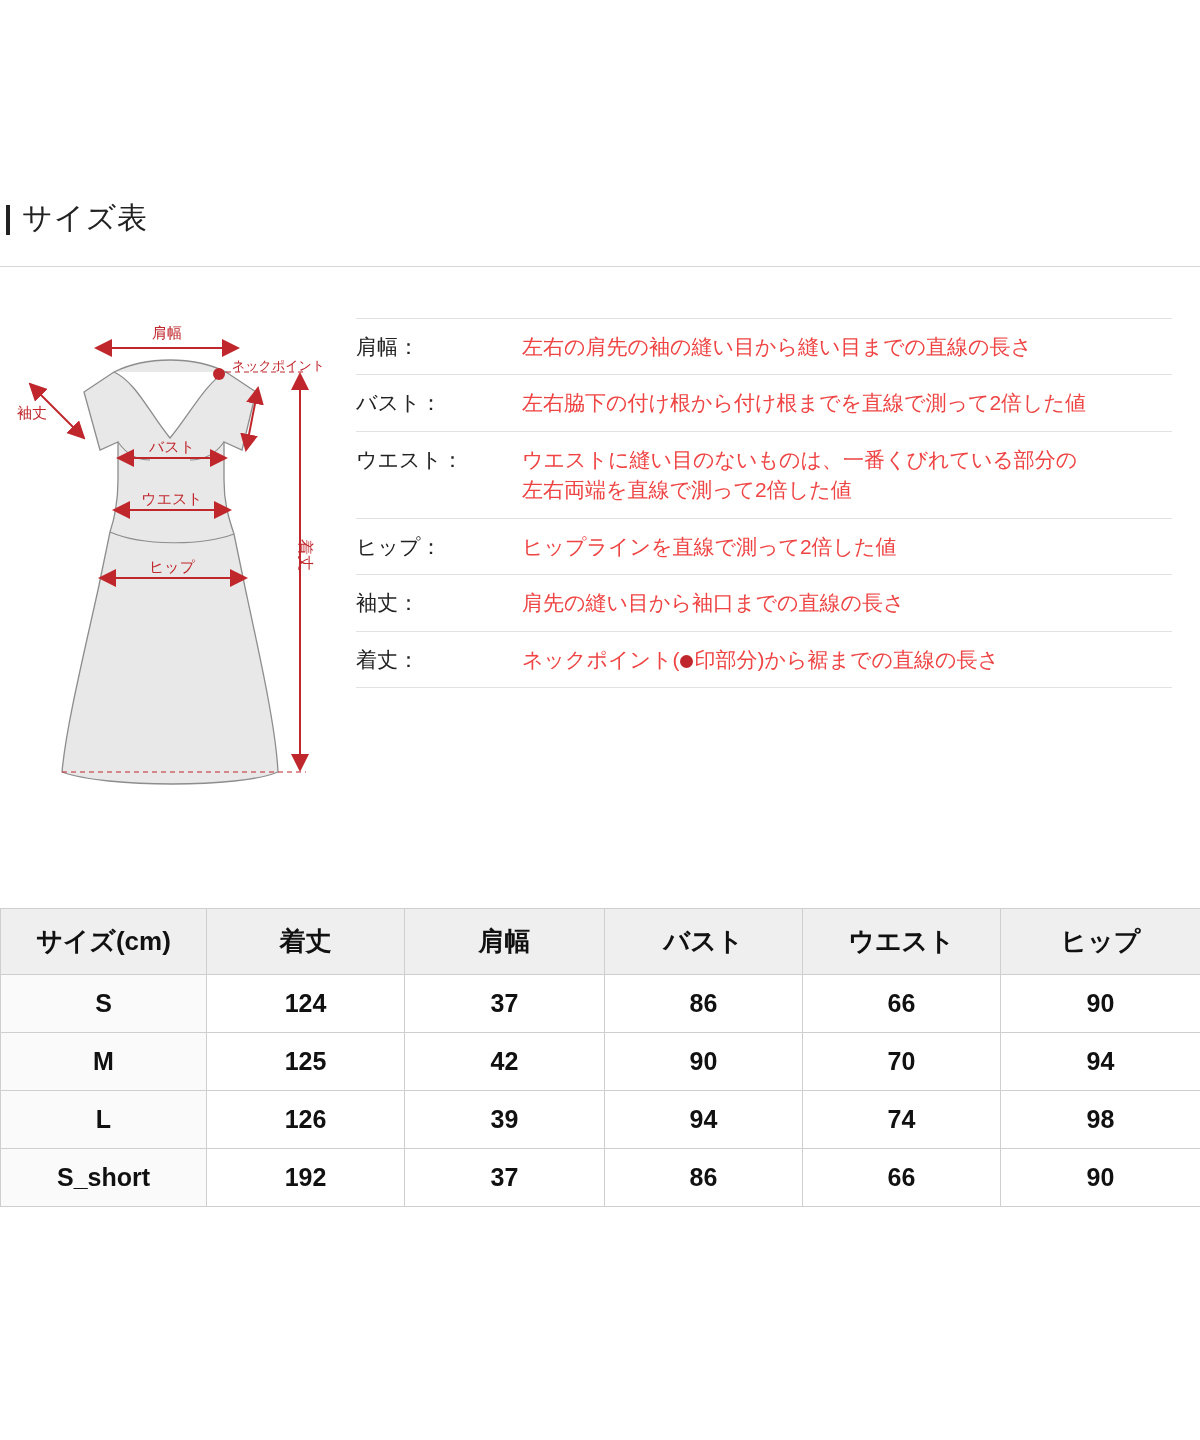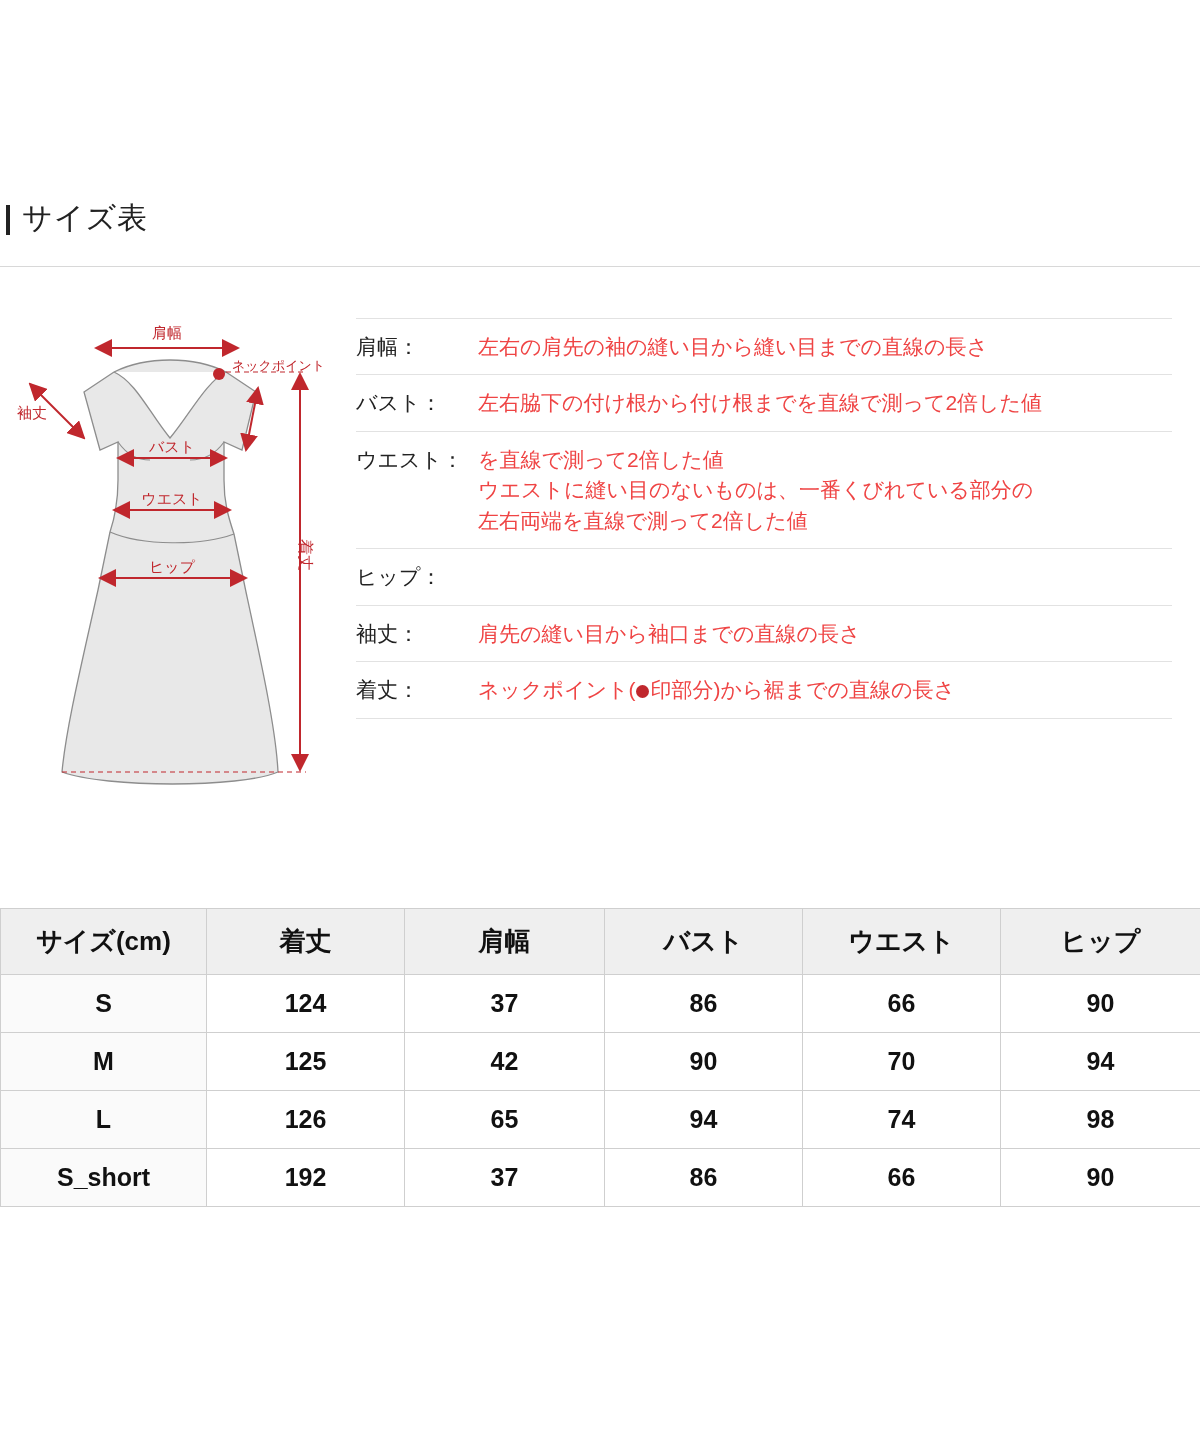--- a/index.html
+++ b/index.html
@@ -63,20 +63,21 @@
     position: absolute;
     left: 356px;
     top: 318px;
     width: 816px;
   }
   .def-row {
     display: flex;
     align-items: flex-start;
     border-bottom: 1px solid #e2e2e2;
     padding: 13px 0 12px 0;
+    gap: 44px;
   }
   .def-row:first-child { border-top: 1px solid #e2e2e2; }
   .def-term {
     width: 122px;
     flex: 0 0 122px;
     font-size: 21px;
     color: #222;
     line-height: 1.45;
     white-space: nowrap;
   }
@@ -218,28 +219,30 @@
   <div class="def-row">
     <div class="def-term">バスト：</div>
     <div class="def-desc">
       <span class="line">左右脇下の付け根から付け根までを直線で測って2倍した値</span>
     </div>
   </div>
 
   <div class="def-row">
     <div class="def-term">ウエスト：</div>
     <div class="def-desc">
-      <span class="line">を直線で測って2倍した値</span>
       <span class="line">ウエストに縫い目のないものは、一番くびれている部分の</span>
       <span class="line">左右両端を直線で測って2倍した値</span>
     </div>
   </div>
 
   <div class="def-row">
     <div class="def-term">ヒップ：</div>
+    <div class="def-desc">
+      <span class="line">ヒップラインを直線で測って2倍した値</span>
+    </div>
   </div>
 
   <div class="def-row">
     <div class="def-term">袖丈：</div>
     <div class="def-desc">
       <span class="line">肩先の縫い目から袖口までの直線の長さ</span>
     </div>
   </div>
 
   <div class="def-row">
@@ -283,21 +286,21 @@
       <td>M</td>
       <td>125</td>
       <td>42</td>
       <td>90</td>
       <td>70</td>
       <td>94</td>
     </tr>
     <tr>
       <td>L</td>
       <td>126</td>
-      <td>65</td>
+      <td>39</td>
       <td>94</td>
       <td>74</td>
       <td>98</td>
     </tr>
     <tr>
       <td>S_short</td>
       <td>192</td>
       <td>37</td>
       <td>86</td>
       <td>66</td>

